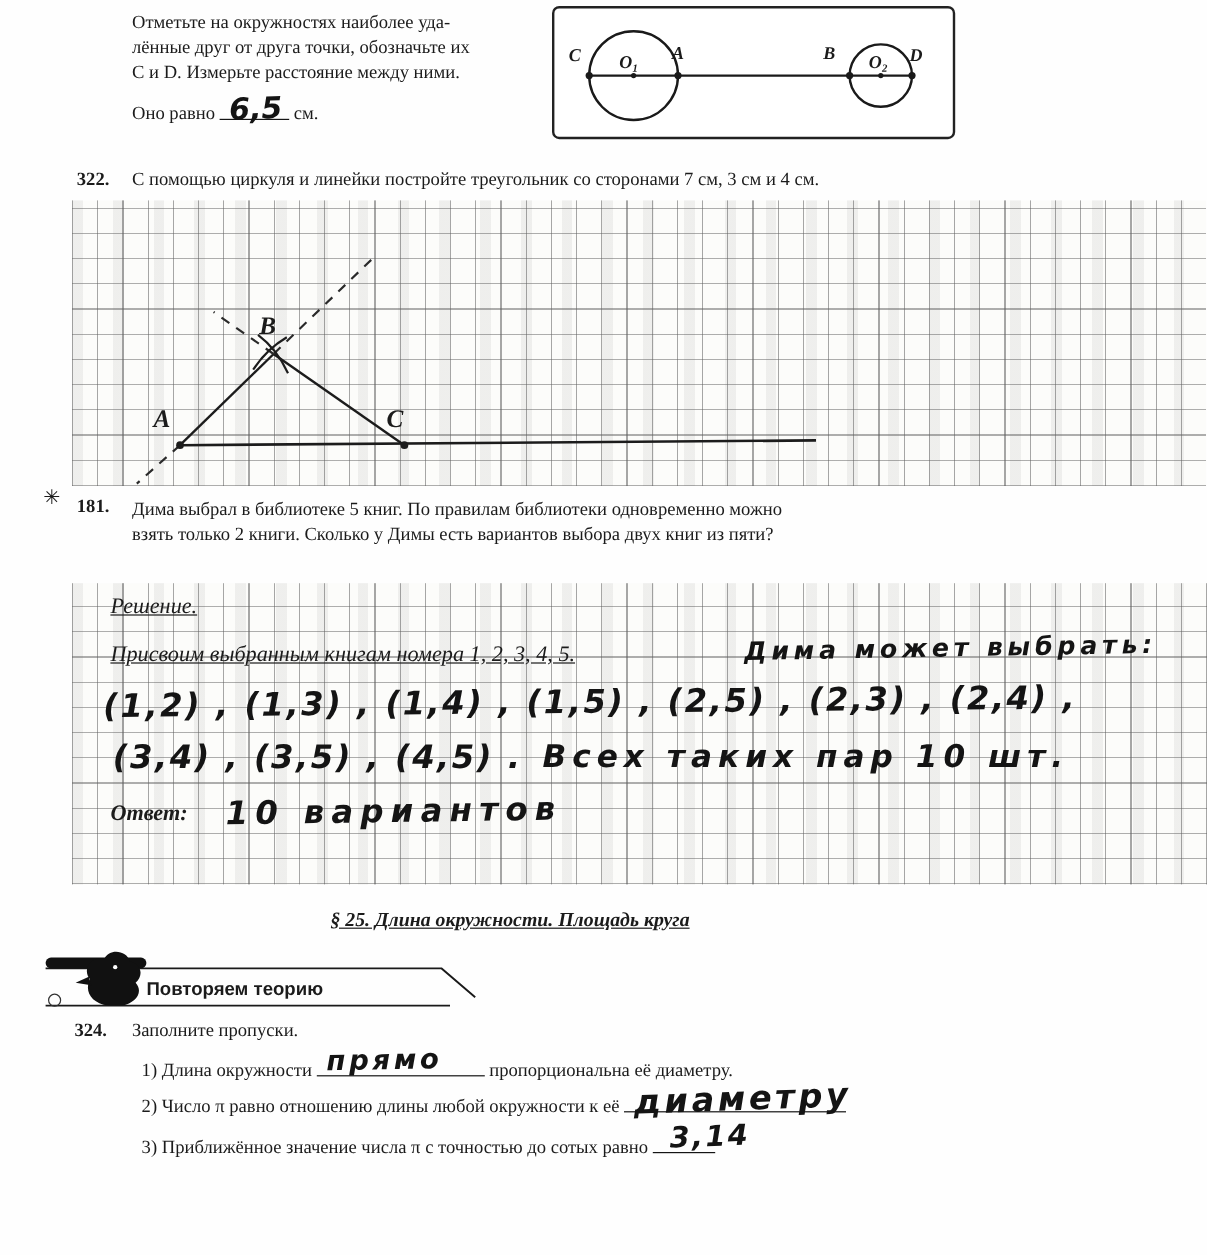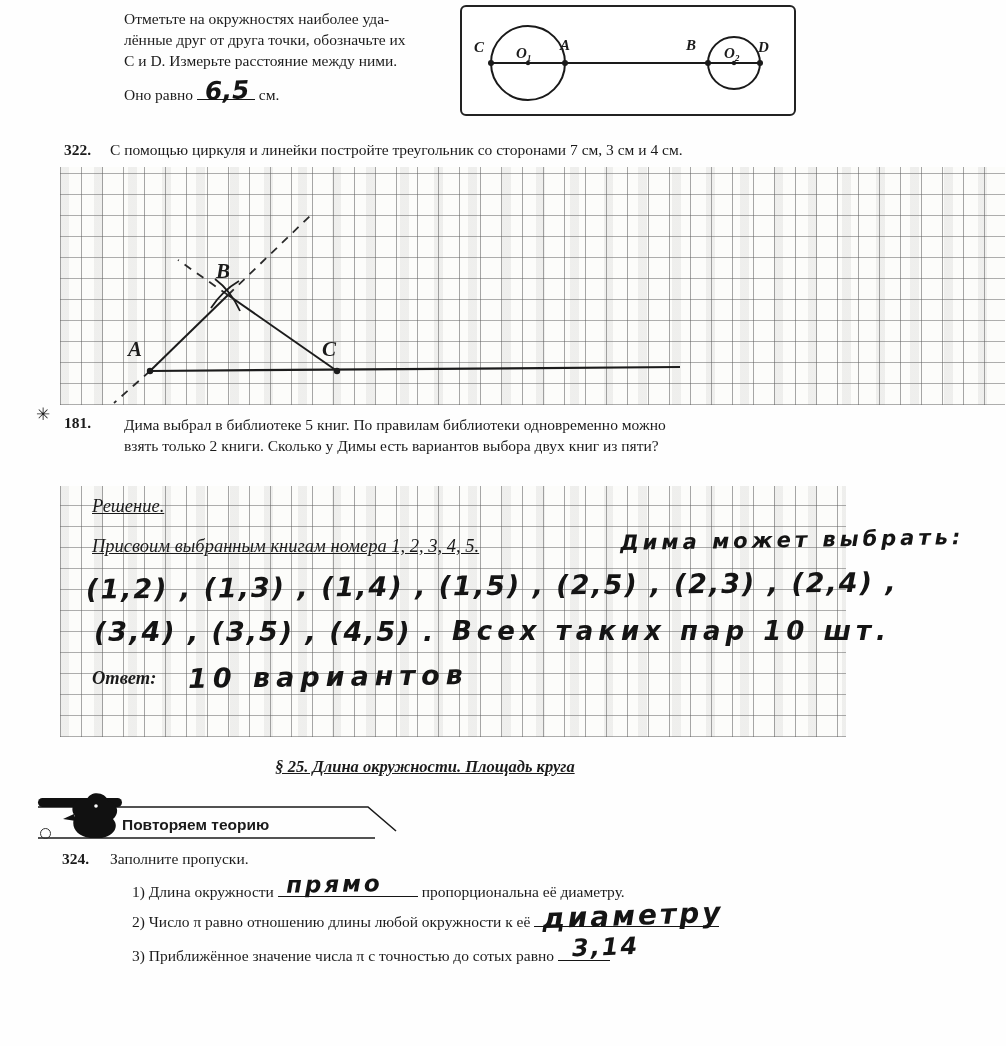--- a/index.html
+++ b/index.html
@@ -2,21 +2,21 @@
 <html><head>
 <meta charset="utf-8">
 <style>
   html,body{margin:0;padding:0;background:#e8e8e8;}
   .page{
     position:relative;width:1006px;height:1046px;background:#fefefe;
     font-family:"Liberation Serif",serif;color:#1b1b1b;overflow:hidden;
     margin:0 auto;
   }
   .abs{position:absolute;}
-  .booktext{font-size:15.5px;line-height:21px;margin-left:14px;}
+  .booktext{font-size:15.5px;line-height:21px;}
   .pnum{font-weight:bold;font-size:15.5px;}
   .ptext{font-size:15.5px;}
   .grid{
     position:absolute;
     background-color:#fcfcfa;
     background-image:
       repeating-linear-gradient(90deg, rgba(95,95,95,0.55) 0 1px, transparent 1px 21px),
       repeating-linear-gradient(0deg, rgba(95,95,95,0.5) 0 1px, transparent 1px 21px),
       repeating-linear-gradient(90deg, rgba(120,120,120,0.10) 0 9px, transparent 9px 34px);
   }
@@ -106,21 +106,21 @@
     <span class="abs vlabel" style="left:262px;top:170px;">C</span>
   </div>
 
   <span class="abs" style="left:36px;top:404px;font-size:17px;">✳</span>
   <span class="abs pnum" style="left:64px;top:414px;">181.</span>
   <div class="abs booktext" style="left:110px;top:414px;width:700px;">
     <div>Дима выбрал в библиотеке 5 книг. По правилам библиотеки одновременно можно</div>
     <div>взять только 2 книги. Сколько у Димы есть вариантов выбора двух книг из пяти?</div>
   </div>
 
-  <div class="grid" style="left:60px;top:486px;width:786px;height:251px;">
+  <div class="grid" style="left:60px;top:486px;width:946px;height:251px;">
     <div class="abs sol-printed" style="left:32px;top:10px;">Решение.</div>
 
     <div class="abs sol-printed" style="left:32px;top:50px;">Присвоим выбранным книгам номера 1, 2, 3, 4, 5.</div>
     <div class="abs hand" style="left:560px;top:42px;font-size:21px;letter-spacing:4px;transform:rotate(-1deg);">Дима может выбрать:</div>
 
     <div class="abs hand" style="left:26px;top:84px;font-size:27px;letter-spacing:2px;transform:rotate(-0.5deg);">(1,2) , (1,3) , (1,4) , (1,5) , (2,5) , (2,3) , (2,4) ,</div>
 
     <div class="abs hand" style="left:34px;top:130px;font-size:27px;letter-spacing:2px;">(3,4) , (3,5) , (4,5) .</div>
     <div class="abs hand" style="left:392px;top:130px;font-size:26px;letter-spacing:5px;">Всех таких пар 10 шт.</div>
 

